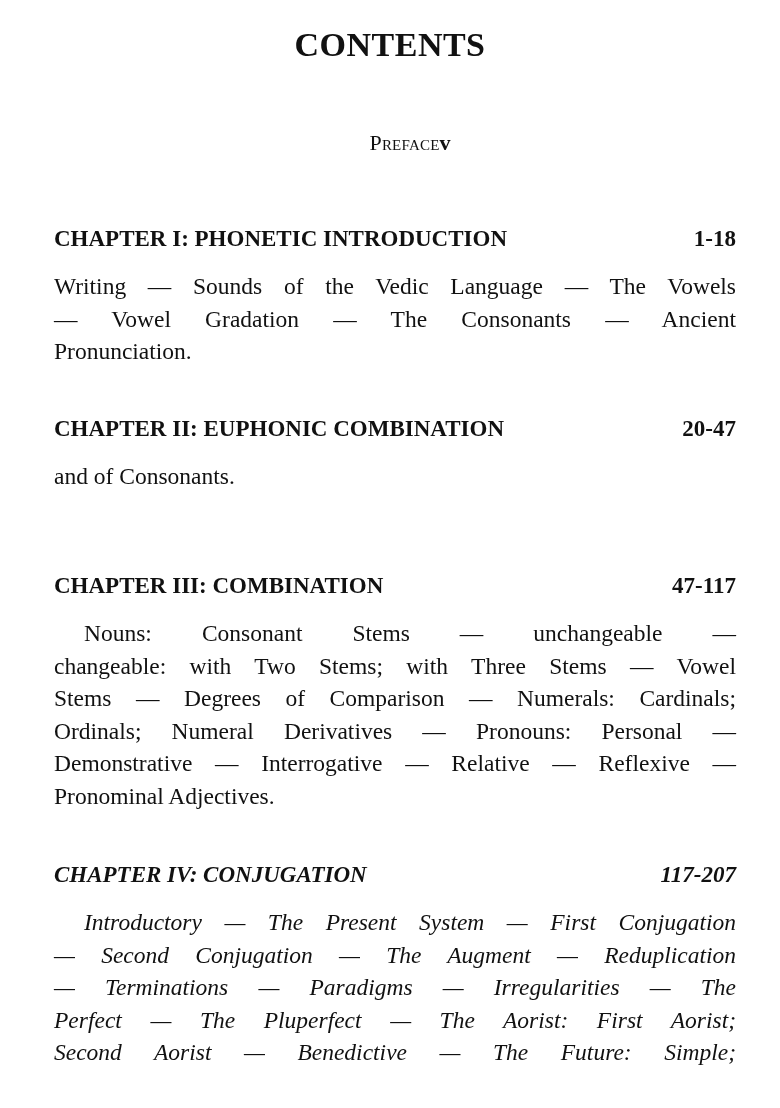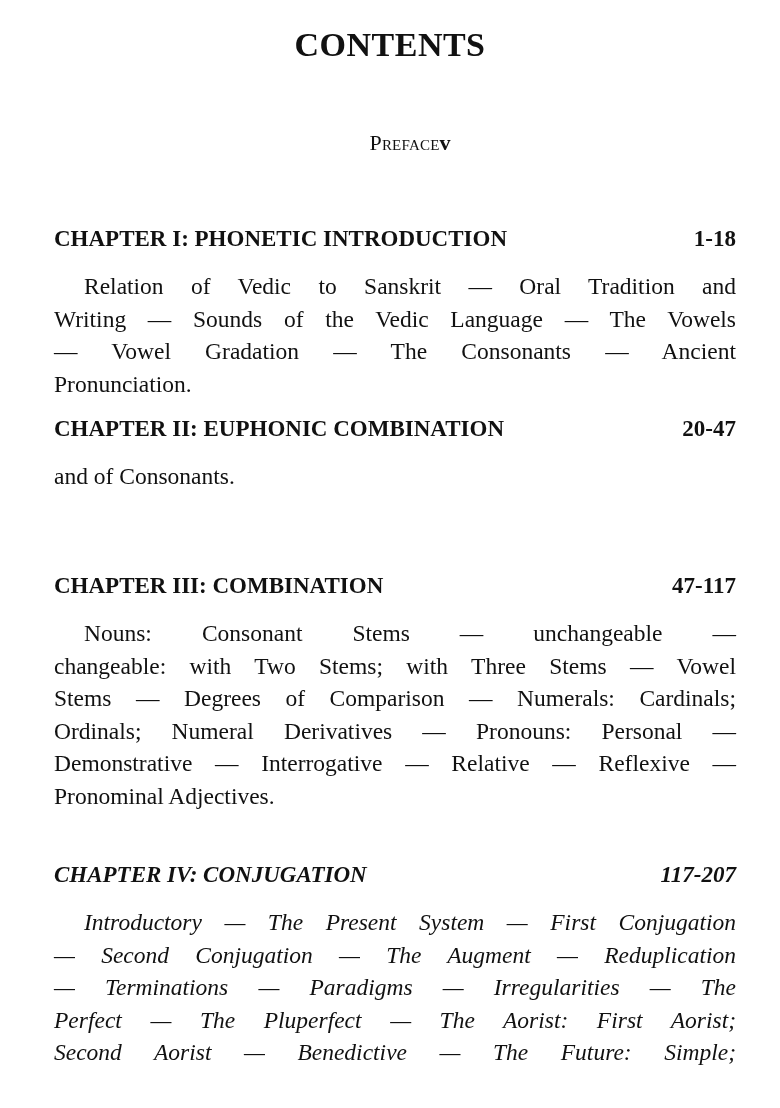--- a/index.html
+++ b/index.html
@@ -89,21 +89,20 @@
     <span class="page">v</span>
   </div>
 </div>
 
 <div class="chapter" style="top:226px;">
   <div class="chapter-head">
     <span>CHAPTER I: PHONETIC INTRODUCTION</span>
     <span>1-18</span>
   </div>
   <div class="chapter-desc">
-    <span class="line indent">Relation of Vedic to Sanskrit — Oral Tradition and</span>
     <span class="line">Writing — Sounds of the Vedic Language — The Vowels</span>
     <span class="line">— Vowel Gradation — The Consonants — Ancient</span>
     <span class="line last">Pronunciation.</span>
   </div>
 </div>
 
 <div class="chapter" style="top:416px;">
   <div class="chapter-head">
     <span>CHAPTER II: EUPHONIC COMBINATION</span>
     <span>20-47</span>

